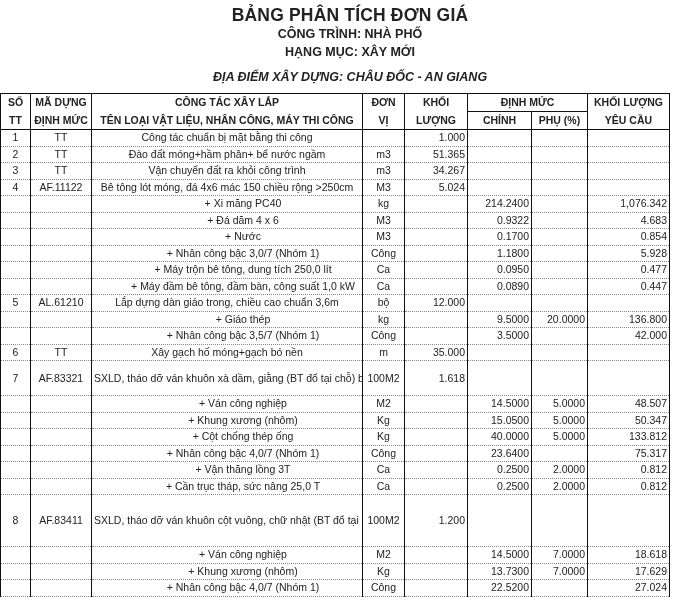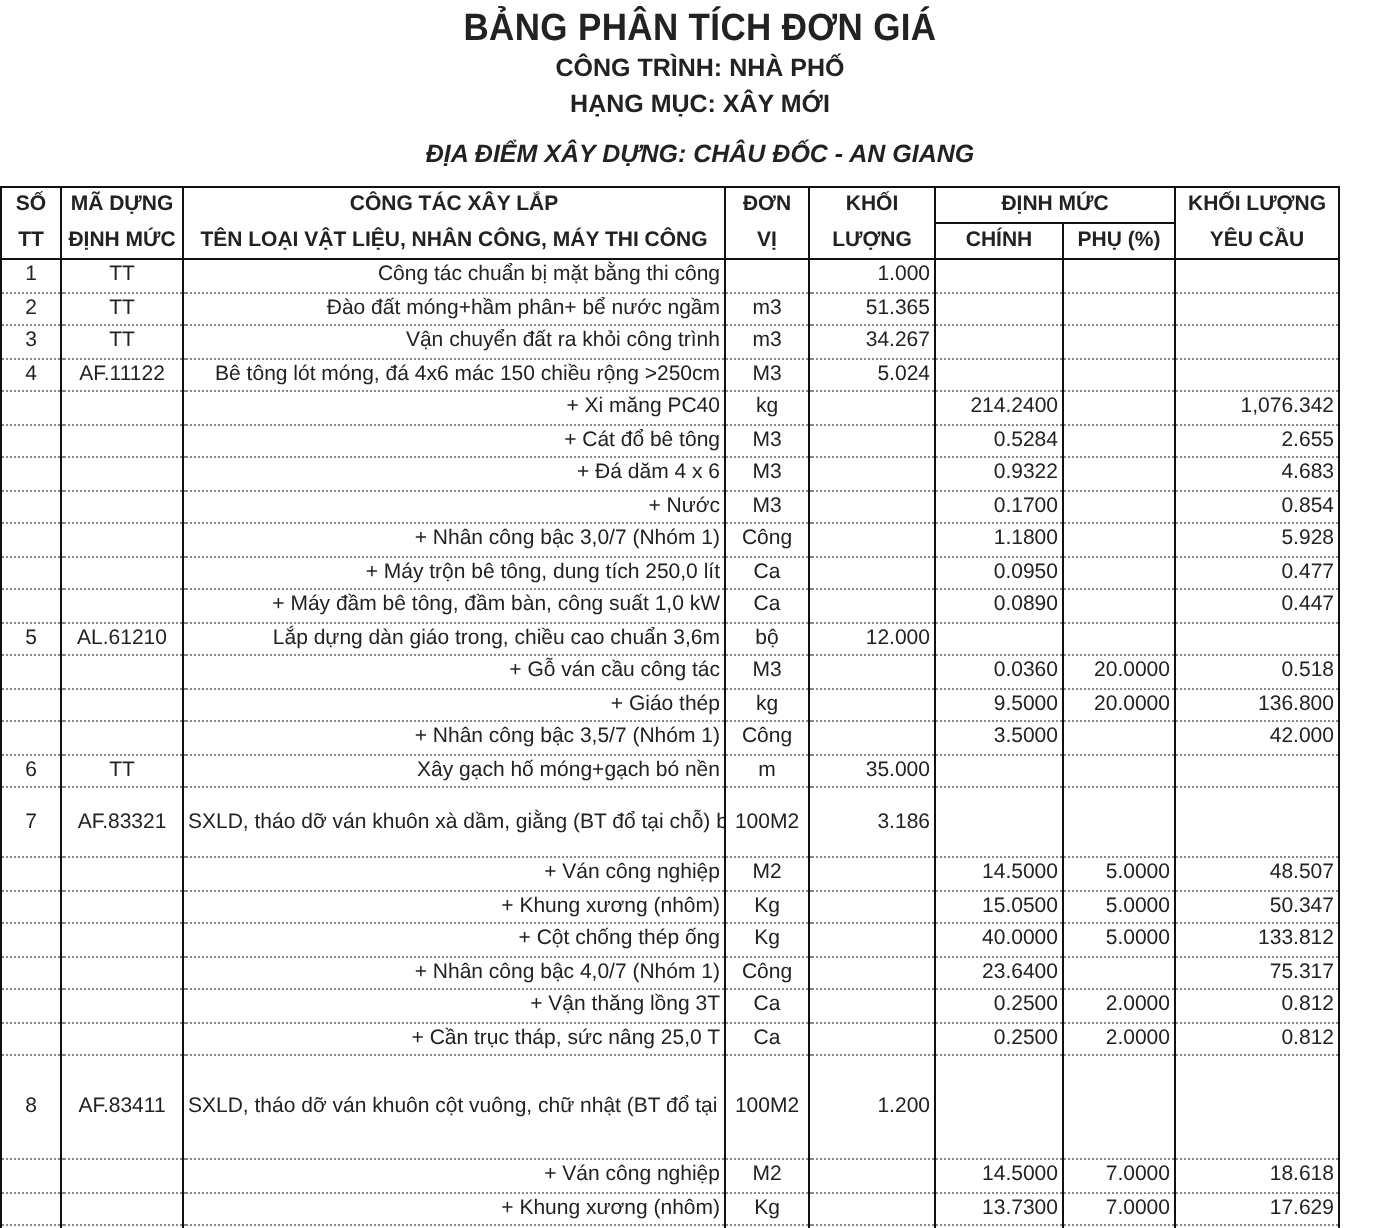--- a/index.html
+++ b/index.html
@@ -11,21 +11,21 @@
   table.grid { position:absolute; left:0; top:93px; border-collapse:collapse; table-layout:fixed; width:669px; font-size:10.5px; }
   table.grid col.c0 { width:30px; } col.c1 { width:61px; } col.c2 { width:271px; } col.c3 { width:42px; }
   col.c4 { width:63px; } col.c5 { width:64px; } col.c6 { width:56px; } col.c7 { width:82px; }
   table.grid td, table.grid th { padding:0 2px; height:15.5px; line-height:15px; white-space:nowrap; overflow:hidden;
     border-left:1px solid #111; border-right:1px solid #111; border-bottom:1px dotted #888; }
   table.grid thead th { font-weight:bold; font-size:10.5px; border-bottom:1px solid #111; border-top:1px solid #111; text-align:center; height:17px; }
   table.grid thead tr.h1 th.noBottom { border-bottom:none; }
   table.grid thead tr.h2 th.noTop { border-top:none; }
   td.ctr { text-align:center; }
   td.num { text-align:right; }
-  td.desc { text-align:right; }
+  td.desc { text-align:center; }
   td.desc.sub { padding-left:34px;margin-top:20px; }
   td.wrap { white-space:normal; line-height:17px; }
   table.grid tbody tr:last-child td { border-bottom:1px dotted #888; }
 </style>
 </head>
 <body>
 
 <div class="title-block">
   <div class="t1">BẢNG PHÂN TÍCH ĐƠN GIÁ</div>
   <div class="t2 a">CÔNG TRÌNH: NHÀ PHỐ</div>
@@ -112,30 +112,20 @@
         <td class="desc sub">+ Xi măng PC40</td>
         <td class="ctr">kg</td>
         <td class="num"></td>
         <td class="num">214.2400</td>
         <td class="num"></td>
         <td class="num">1,076.342</td>
       </tr>
       <tr>
         <td class="ctr"></td>
         <td class="ctr"></td>
-        <td class="desc sub">+ Cát đổ bê tông</td>
-        <td class="ctr">M3</td>
-        <td class="num"></td>
-        <td class="num">0.5284</td>
-        <td class="num"></td>
-        <td class="num">2.655</td>
-      </tr>
-      <tr>
-        <td class="ctr"></td>
-        <td class="ctr"></td>
         <td class="desc sub">+ Đá dăm 4 x 6</td>
         <td class="ctr">M3</td>
         <td class="num"></td>
         <td class="num">0.9322</td>
         <td class="num"></td>
         <td class="num">4.683</td>
       </tr>
       <tr>
         <td class="ctr"></td>
         <td class="ctr"></td>
@@ -182,30 +172,20 @@
         <td class="desc">Lắp dựng dàn giáo trong, chiều cao chuẩn 3,6m</td>
         <td class="ctr">bộ</td>
         <td class="num">12.000</td>
         <td class="num"></td>
         <td class="num"></td>
         <td class="num"></td>
       </tr>
       <tr>
         <td class="ctr"></td>
         <td class="ctr"></td>
-        <td class="desc sub">+ Gỗ ván cầu công tác</td>
-        <td class="ctr">M3</td>
-        <td class="num"></td>
-        <td class="num">0.0360</td>
-        <td class="num">20.0000</td>
-        <td class="num">0.518</td>
-      </tr>
-      <tr>
-        <td class="ctr"></td>
-        <td class="ctr"></td>
         <td class="desc sub">+ Giáo thép</td>
         <td class="ctr">kg</td>
         <td class="num"></td>
         <td class="num">9.5000</td>
         <td class="num">20.0000</td>
         <td class="num">136.800</td>
       </tr>
       <tr>
         <td class="ctr"></td>
         <td class="ctr"></td>
@@ -224,21 +204,21 @@
         <td class="num">35.000</td>
         <td class="num"></td>
         <td class="num"></td>
         <td class="num"></td>
       </tr>
       <tr>
         <td class="ctr" style="height: 34px; vertical-align: middle;">7</td>
         <td class="ctr" style="height: 34px; vertical-align: middle;">AF.83321</td>
         <td class="desc wrap" style="height: 34px; vertical-align: middle;">SXLD, tháo dỡ ván khuôn xà dầm, giằng (BT đổ tại chỗ) bằng ván ép công nghiệp, có khung xương, cao &lt;=50m</td>
         <td class="ctr" style="height: 34px; vertical-align: middle;">100M2</td>
-        <td class="num" style="height: 34px; vertical-align: middle;">3.186</td>
+        <td class="num" style="height: 34px; vertical-align: middle;">1.618</td>
         <td class="num" style="height: 34px; vertical-align: middle;"></td>
         <td class="num" style="height: 34px; vertical-align: middle;"></td>
         <td class="num" style="height: 34px; vertical-align: middle;"></td>
       </tr>
       <tr>
         <td class="ctr"></td>
         <td class="ctr"></td>
         <td class="desc sub">+ Ván công nghiệp</td>
         <td class="ctr">M2</td>
         <td class="num"></td>

